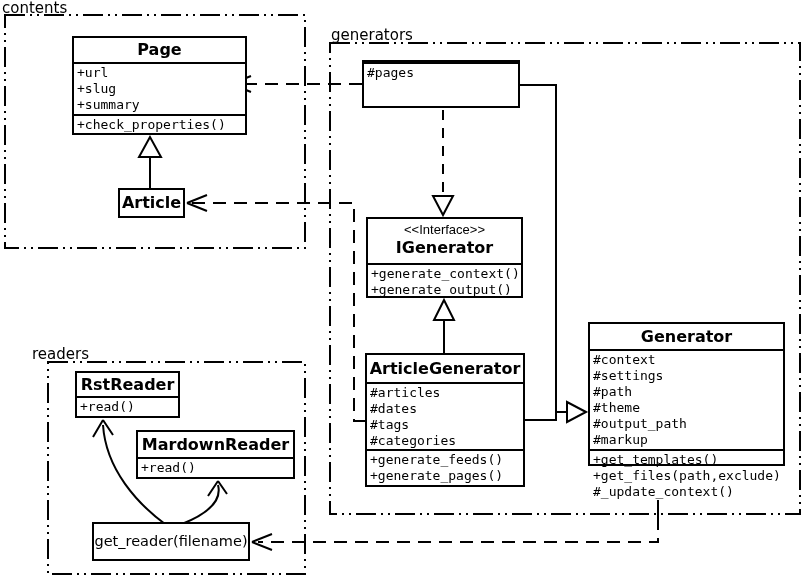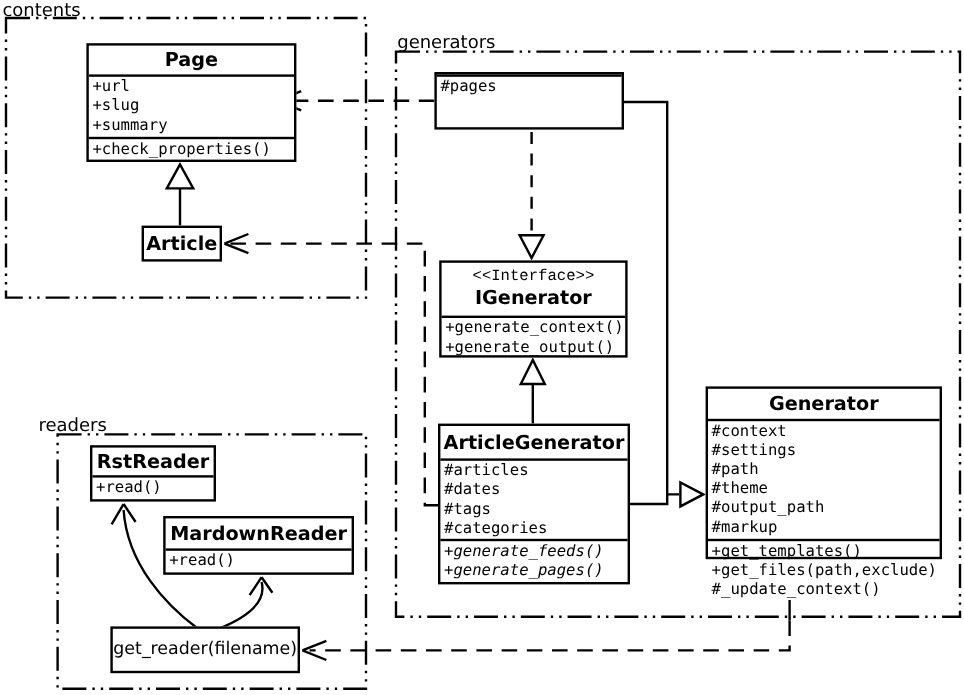--- a/index.html
+++ b/index.html
@@ -16,21 +16,21 @@
   }
   .cls{
     position:absolute;z-index:2;background:#fff;border:2px solid #000;
     box-sizing:border-box;
   }
   .cls-title{
     font-weight:bold;font-size:16px;text-align:center;white-space:nowrap;
     overflow:hidden;
   }
   .stereotype{
-    font-family:Liberation Mono, monospace;
+    font-family:Liberation Sans, sans-serif;
     font-weight:normal;font-size:13px;line-height:15px;text-align:center;
   }
   .cls-sec{border-top:2px solid #000;padding-top:1px;overflow:hidden;}
   .member{
     font-family:"DejaVu Sans Mono","Liberation Mono",monospace;
     font-size:13px;line-height:16px;padding:0 3px;white-space:pre;
   }
   .plainbox{
     position:absolute;z-index:2;background:#fff;border:2px solid #000;
     box-sizing:border-box;text-align:center;font-size:14.5px;
@@ -116,21 +116,21 @@
   </div>
 
   <div class="cls" style="left:365px;top:353px;width:160px;height:134px;">
     <div class="cls-title" style="height:27px;line-height:27px;">ArticleGenerator</div>
     <div class="cls-sec" style="height:64px;">
       <div class="member">#articles</div>
       <div class="member">#dates</div>
       <div class="member">#tags</div>
       <div class="member">#categories</div>
     </div>
-    <div class="cls-sec" style="height:35px;font-style:italic;">
+    <div class="cls-sec" style="height:35px;">
       <div class="member">+generate_feeds()</div>
       <div class="member">+generate_pages()</div>
     </div>
   </div>
 
   <div class="cls" style="left:588px;top:322px;width:197px;height:144px;">
     <div class="cls-title" style="height:25px;line-height:25px;">Generator</div>
     <div class="cls-sec" style="height:97px;">
       <div class="member">#context</div>
       <div class="member">#settings</div>

